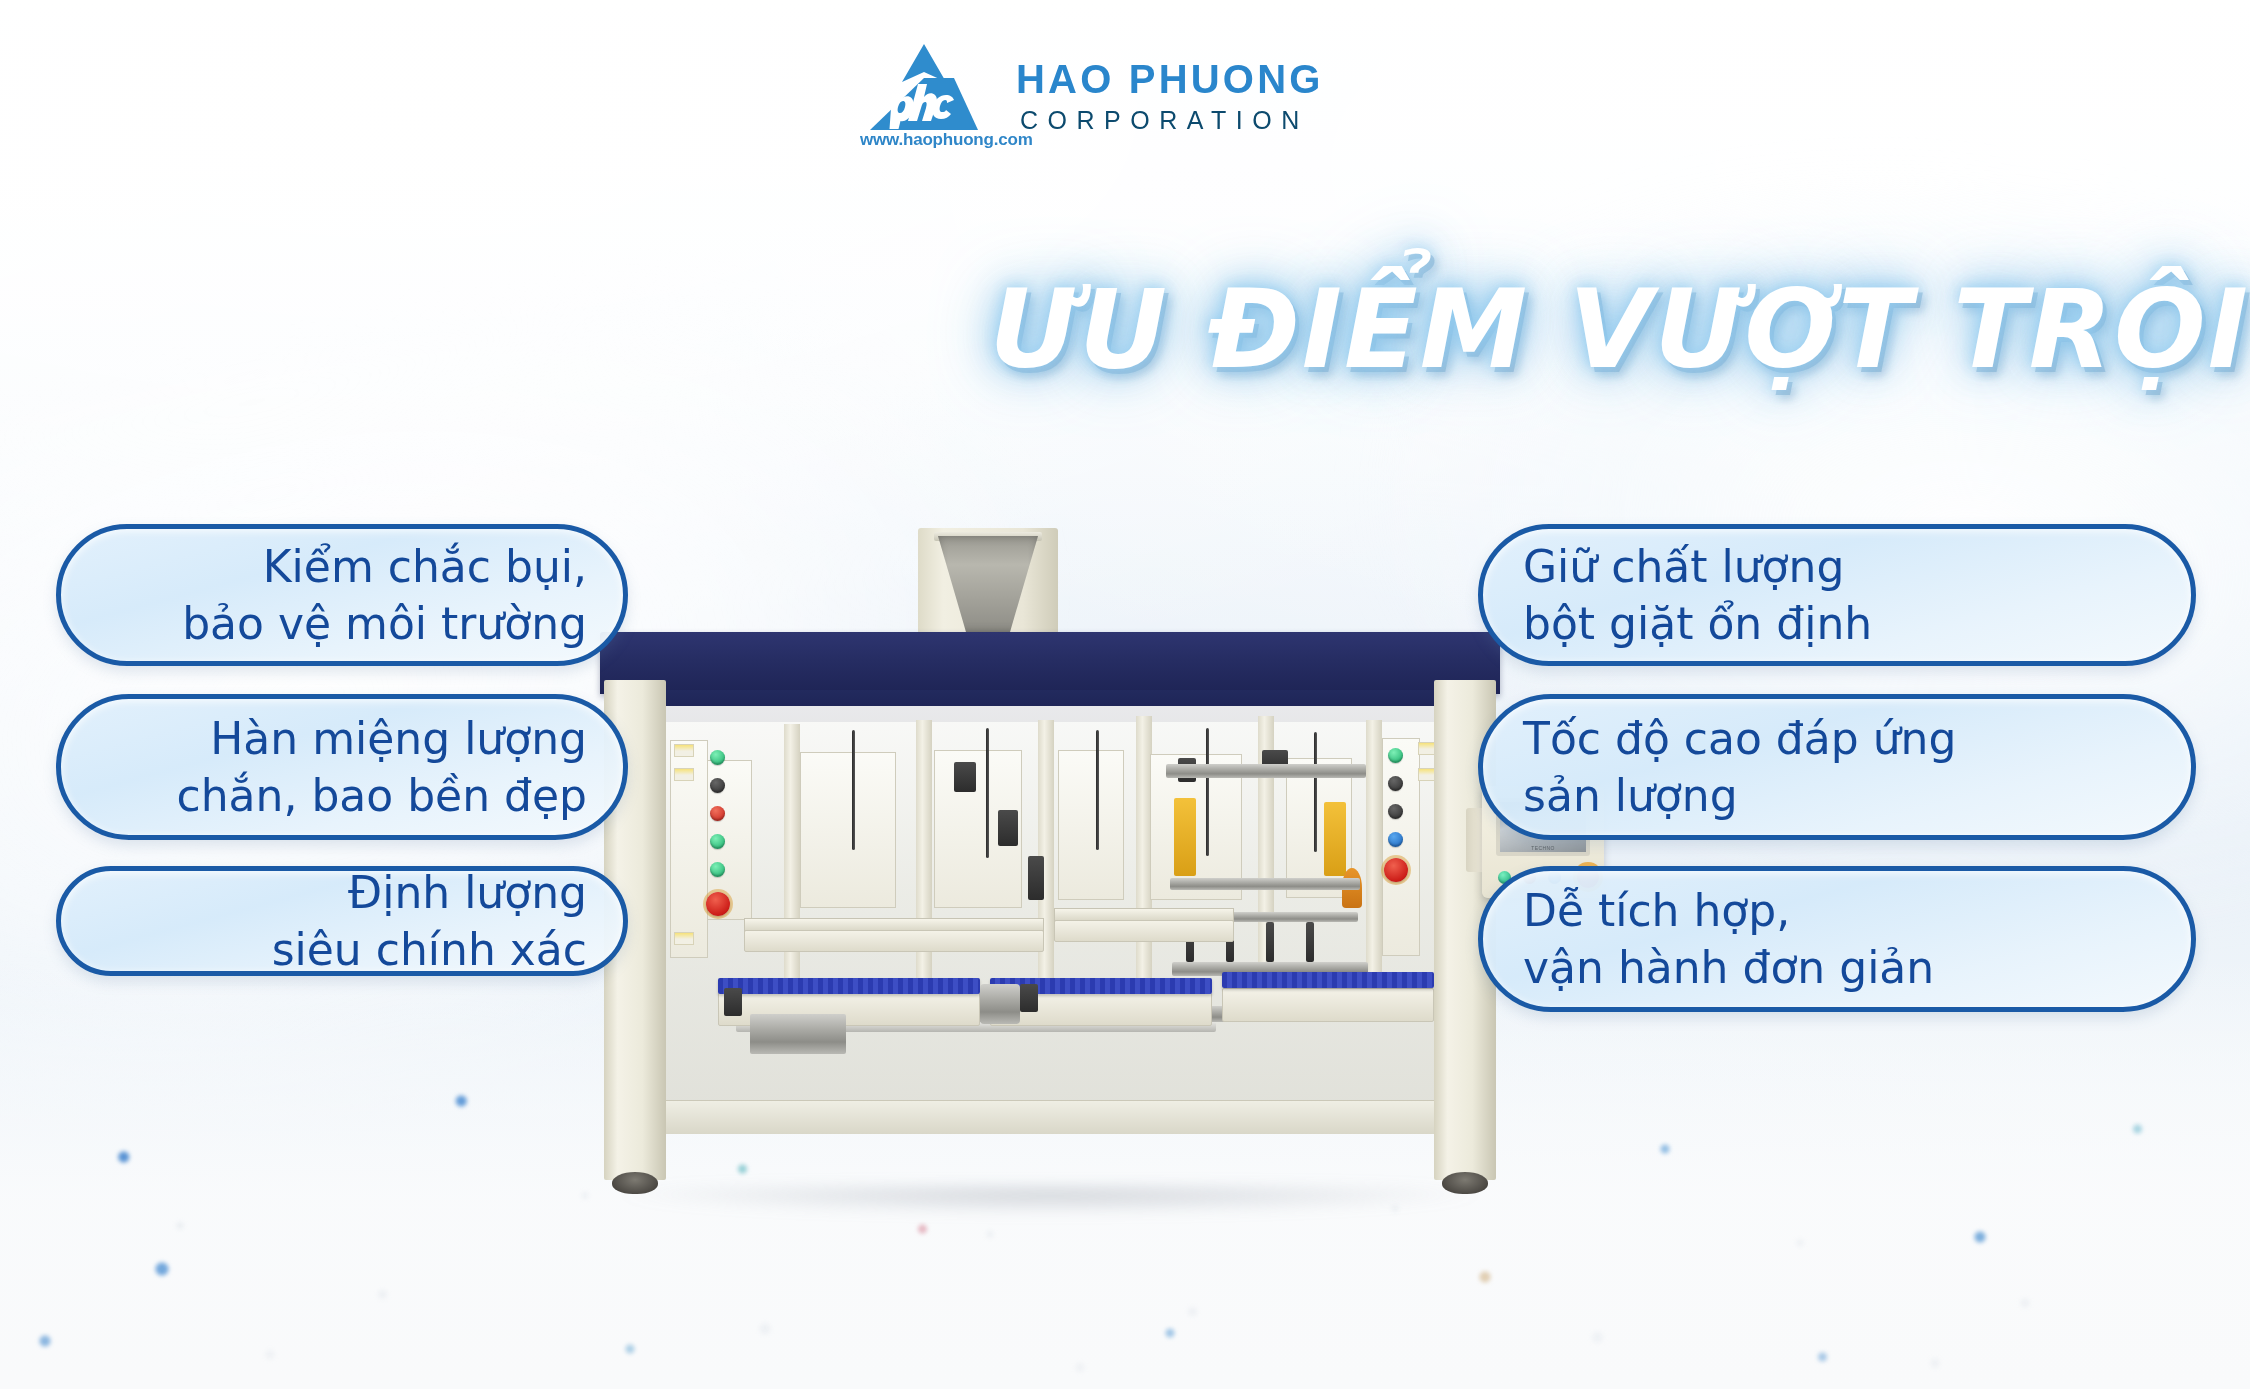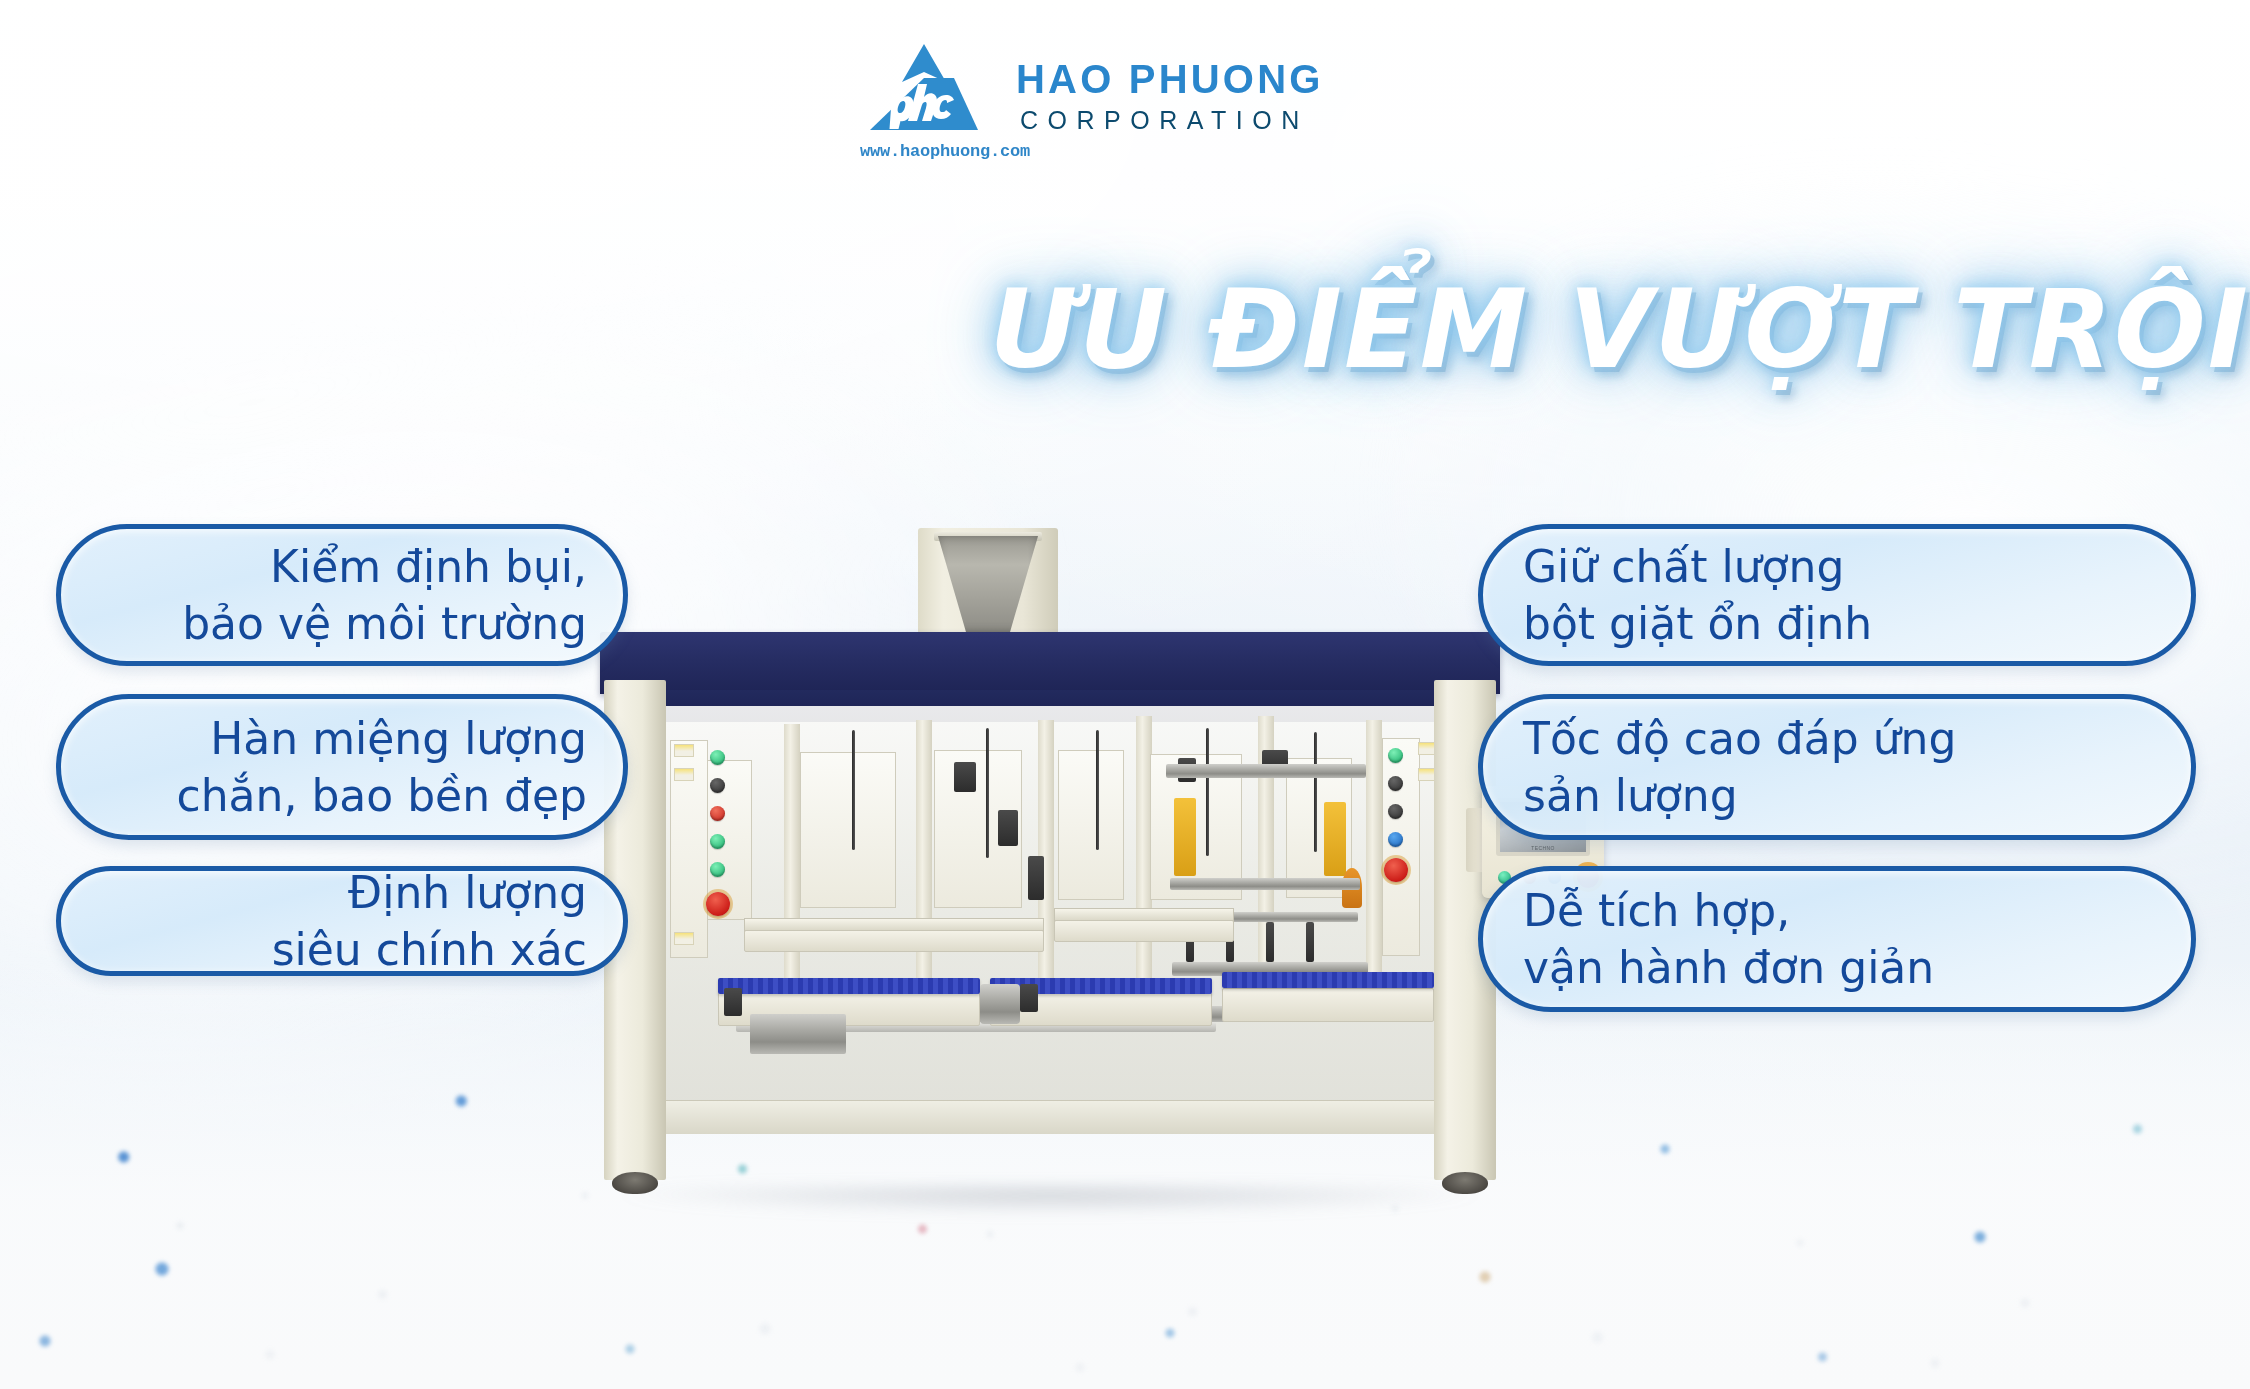--- a/index.html
+++ b/index.html
@@ -104,24 +104,24 @@
 
   
   .logo-wrap {
     position: absolute;
     left: 858px; top: 38px;
     display: flex; align-items: center; gap: 26px;
   }
   .logo-mark { position: relative; width: 132px; height: 112px; }
   .logo-mark svg { display: block; }
   .logo-url {
-    position: absolute; left: 2px; top: 104px;
+    position: absolute; left: 2px; top: 92px;
     font-size: 17px; font-weight: 700; color: #2f86c8;
     letter-spacing: -.2px; white-space: nowrap;
-    font-family: Liberation Mono, monospace;
+    font-family: Liberation Sans, sans-serif;
   }
   .logo-text { padding-top: 4px; }
   .logo-name {
     font-size: 40px; font-weight: 700; color: #2a86cc;
     letter-spacing: 3.2px; line-height: 1.05;
   }
   .logo-sub {
     font-size: 25px; font-weight: 400; color: #0c4a6e;
     letter-spacing: 9.5px; margin-top: 6px; padding-left: 4px;
   }
@@ -482,21 +482,21 @@
     </div>
     <div class="hmi-btns">
       <div class="hmi-b" style="background:radial-gradient(circle at 38% 30%,#7bf0c0,#0fa873);"></div>
       <div class="hmi-b" style="background:radial-gradient(circle at 38% 30%,#f5705e,#cf1f18);"></div>
       <div class="hmi-b" style="background:radial-gradient(circle at 38% 30%,#6cb6f4,#1363bb);"></div>
       <div class="hmi-estop"></div>
     </div>
   </div>
 
   <div class="pill left l1">
-    <div class="pill-text"><span>Kiểm định bụi,</span><br><span>bảo vệ môi trường</span></div>
+    <div class="pill-text"><span>Kiểm chắc bụi,</span><br><span>bảo vệ môi trường</span></div>
   </div>
   <div class="pill left l2">
     <div class="pill-text"><span>Hàn miệng lượng</span><br><span>chắn, bao bền đẹp</span></div>
   </div>
   <div class="pill left l3">
     <div class="pill-text"><span>Định lượng</span><br><span>siêu chính xác</span></div>
   </div>
 
   <div class="pill right r1">
     <div class="pill-text"><span>Giữ chất lượng</span><br><span>bột giặt ổn định</span></div>

